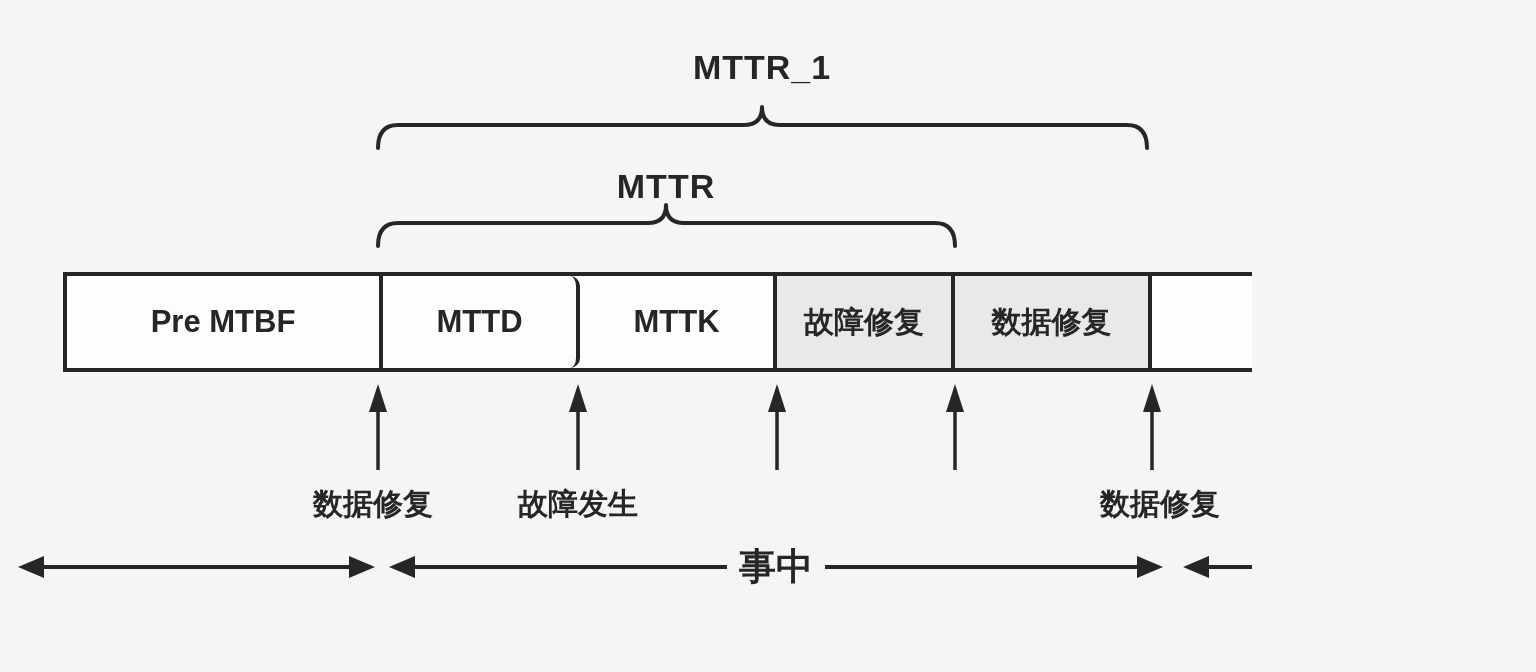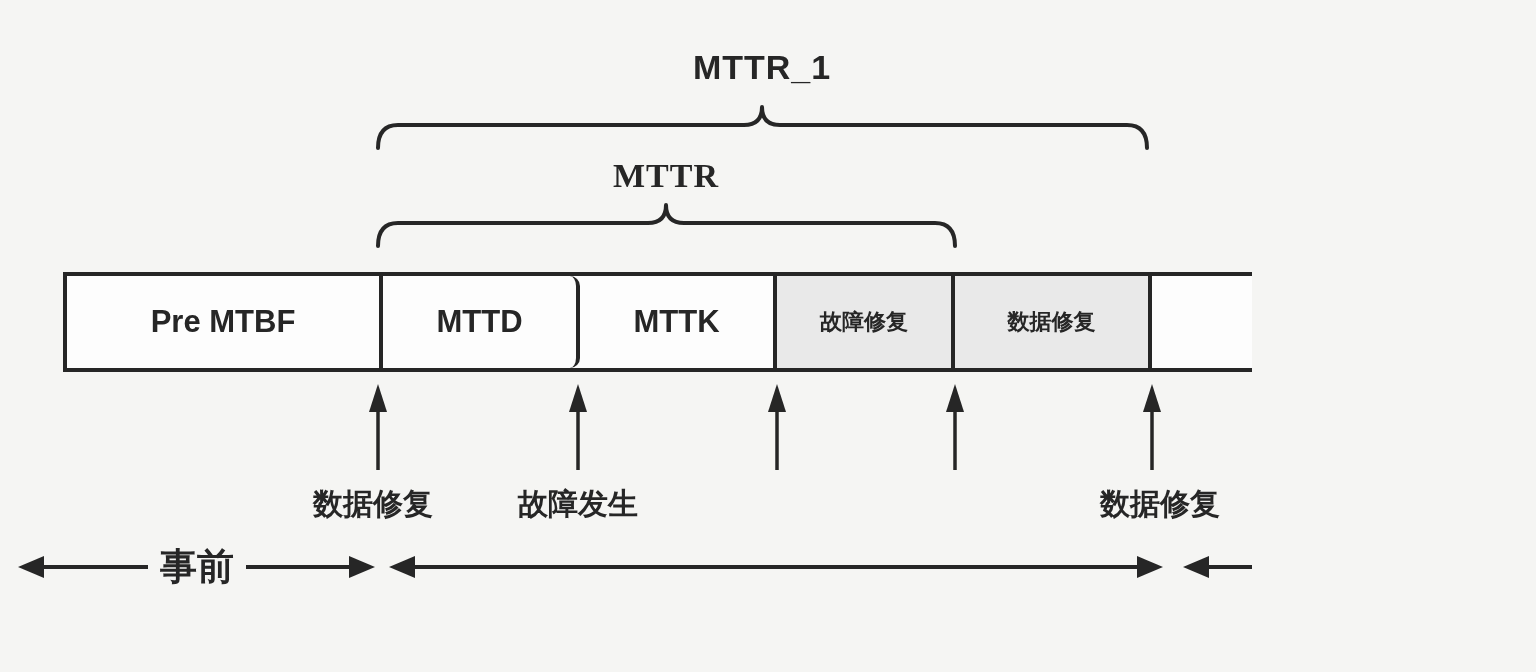--- a/index.html
+++ b/index.html
@@ -41,42 +41,42 @@
 
   .brace-label {
     position: absolute;
     transform: translate(-50%, -50%);
     font-size: 34px;
     font-weight: bold;
     letter-spacing: 1px;
     white-space: nowrap;
   }
   .brace-label.mttr1 { left: 762px; top: 67px; }
-  .brace-label.mttr  { left: 666px; top: 176px; font-family: Liberation Serif, serif; }
+  .brace-label.mttr  { left: 666px; top: 186px; }
 
   .bar {
     position: absolute;
     left: 63px; top: 272px;
     width: 1402px; height: 100px;
     display: flex;
     border: 4px solid var(--line);
     background: var(--cell-background);
     text-align: center;
   }
   .seg {
     display: flex;
     align-items: center;
     justify-content: center;
     height: 100%;
     font-size: 31px;
     font-weight: bold;
     white-space: nowrap;
     background: var(--cell-background);
   }
-  .seg.shaded { background: var(--shaded-cell); font-weight: 600; font-size: 22px; }
+  .seg.shaded { background: var(--shaded-cell); font-weight: 600; font-size: 30px; }
   .s0 { width: 316px; border-right: 4px solid var(--line); }
   .s1 { width: 197px; border-right: 4px solid var(--line); border-radius: 10px; }
   .s2 { width: 197px; border-right: 4px solid var(--line); }
   .s3 { width: 178px; border-right: 4px solid var(--line); }
   .s4 { width: 197px; border-right: 4px solid var(--line); }
   .divider-gap { width: 7px; height: 100%; background: var(--cell-background); }
   .s5 { width: 302px; border-left: 4px solid var(--line); }
 
   .event-label {
     position: absolute;
@@ -160,16 +160,16 @@
     <div class="seg s2">MTTK</div>
     <div class="seg s3 shaded">故障修复</div>
     <div class="seg s4 shaded">数据修复</div>
     <div class="divider-gap"></div>
   </div>
 
   <div class="event-label" style="left:373px">数据修复</div>
   <div class="event-label" style="left:578px">故障发生</div>
   <div class="event-label" style="left:1160px">数据修复</div>
 
-  <div class="phase-label" style="left:197px">事前</div>
+  <div class="phase-label" style="left:776px">事中</div>
   <div class="phase-label" style="left:1354px">事后</div>
 
 </div>
 
 </body></html>

